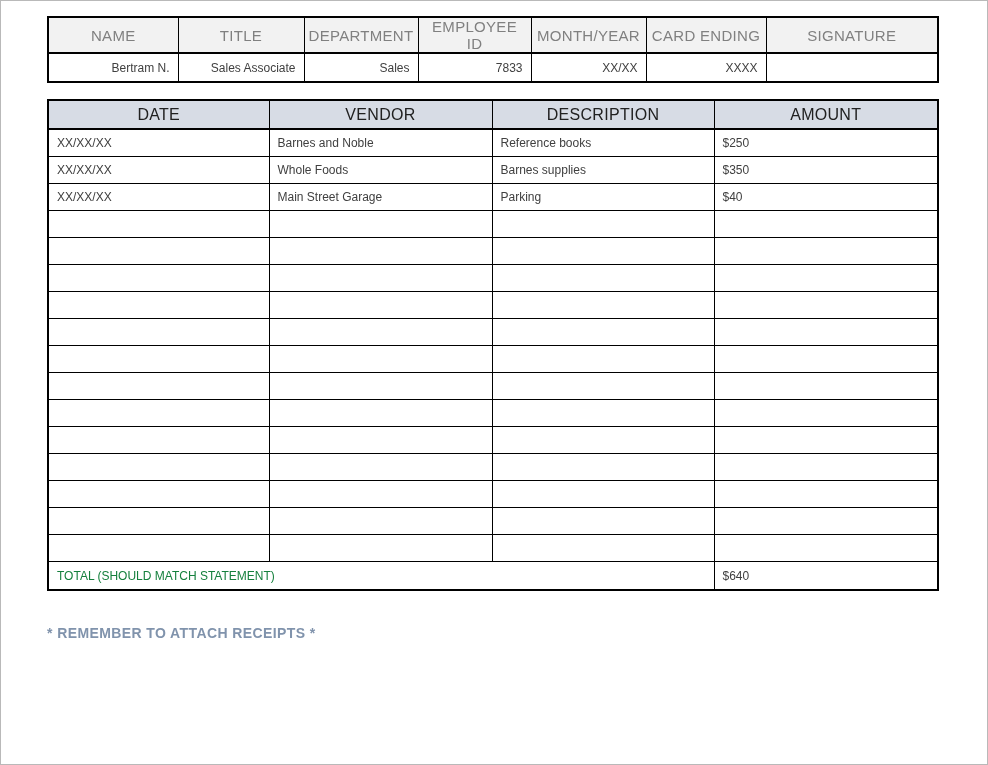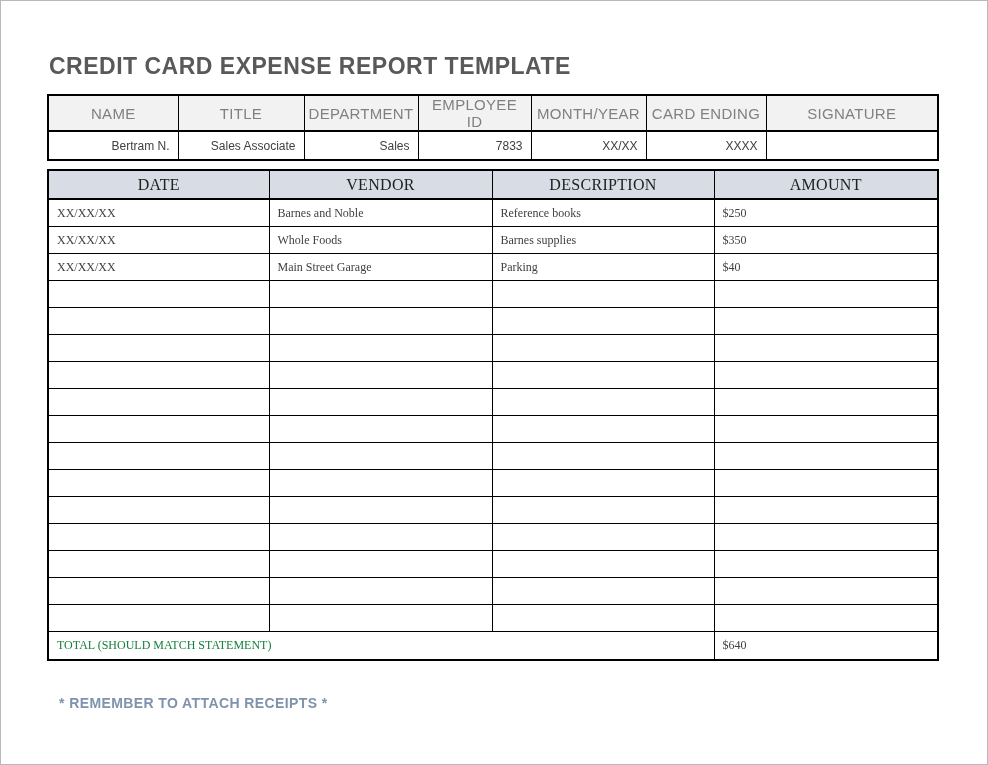--- a/index.html
+++ b/index.html
@@ -40,21 +40,21 @@
     padding: 0 4px;
   }
   .info-table td {
     height: 27px;
     border: 1px solid #000;
     font-size: 12px;
     color: #404040;
     padding: 0 8px;
     text-align: right;
   }
-  .expense-table { margin-top: 8px; border: 2px solid #000; font-family: Liberation Serif, serif; }
+  .expense-table { margin-top: 16px; border: 2px solid #000; }
   .expense-table th {
     background: #d7dce5;
     color: #212121;
     font-weight: normal;
     font-size: 16px;
     letter-spacing: 0.3px;
     height: 27px;
     border: 1px solid #000;
     border-bottom: 2px solid #000;
     text-align: center;
@@ -70,33 +70,32 @@
     white-space: nowrap;
   }
   .expense-table td.c-date { text-align: left; }
   .expense-table td.c-total-label {
     text-align: left;
     color: #15803d;
     padding-right: 10px;
     height: 27px;
   }
   .footer-note {
-    margin: 34px 0 0 12px;
+    margin: 34px 0 0 0;
     font-size: 14px;
     font-weight: bold;
     letter-spacing: 0.4px;
     color: #8093ac;
   }
 </style>
 </head>
 <body>
 
 <div class="page">
 
-  <h1 class="doc-title">CREDIT CARD EXPENSE REPORT TEMPLATE</h1>
 
   <table class="info-table">
     <colgroup>
       <col style="width:130px">
         <col style="width:126px">
         <col style="width:114px">
       <col style="width:113px">
         <col style="width:115px">
         <col style="width:120px">
       <col style="width:172px">

